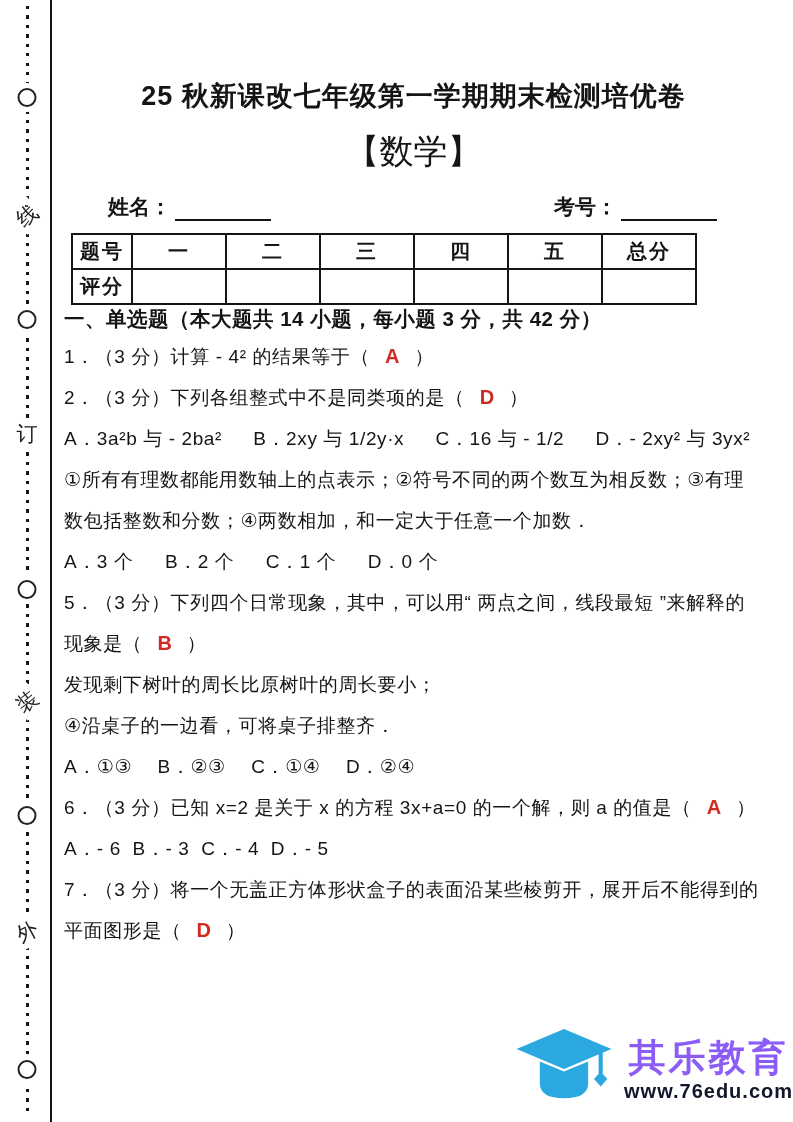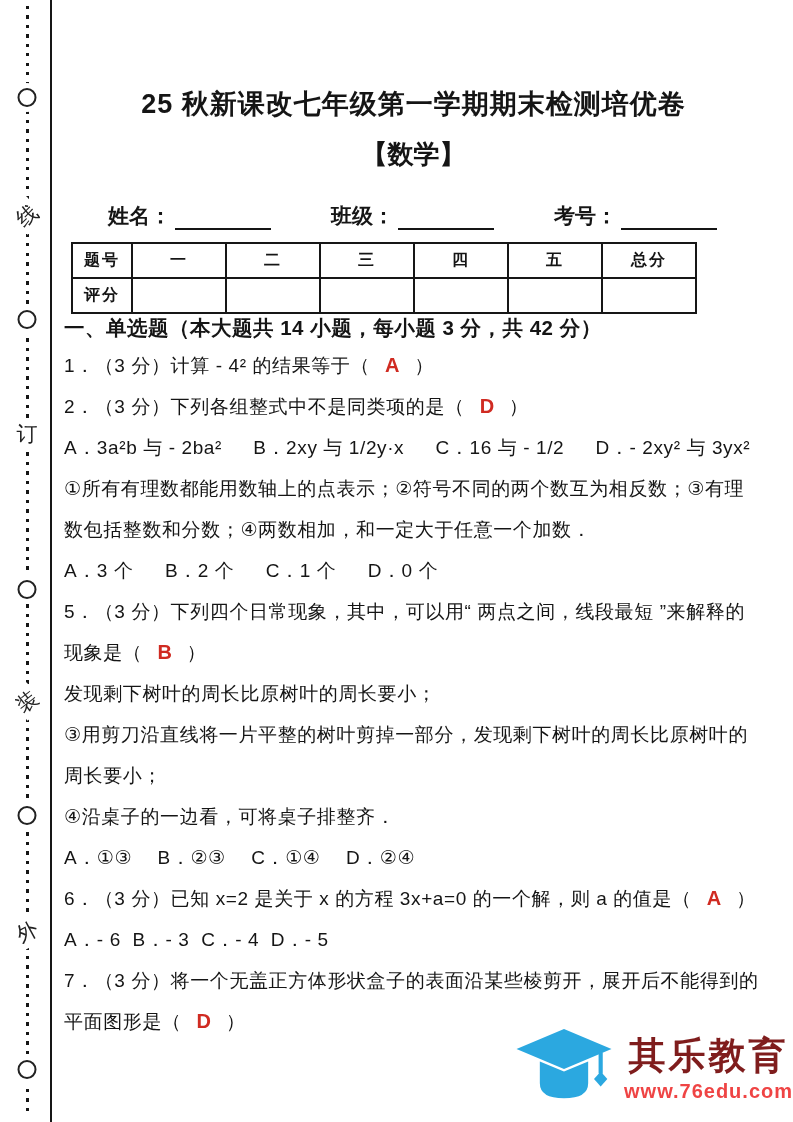--- a/index.html
+++ b/index.html
@@ -18,30 +18,30 @@
     position:absolute;left:27px;transform:translateX(-50%);
     width:15px;height:15px;border:2px solid #222;border-radius:50%;
     background:#fff;box-shadow:0 0 0 5px #fff;
   }
   .binding-char{
     position:absolute;left:27px;transform:translateX(-50%);
     font-size:21px;color:#222;background:#fff;padding:5px 1px;line-height:1;
   }
   .margin-rule{position:absolute;left:50px;top:0;height:1122px;border-left:2px solid #161616;}
   
-  .content{position:absolute;left:64px;top:12px;width:699px;}
+  .content{position:absolute;left:64px;top:4px;width:699px;}
   .page-title{margin-top:74px;text-align:center;font-size:27px;font-weight:bold;letter-spacing:1px;}
-  .subject-title{margin-top:15px;text-align:center;font-size:26px;font-weight:bold;}
-  .fields-row{margin-top:30px;display:flex;justify-content:space-between;padding:0 46px 0 44px;font-size:21px;font-weight:bold;}
+  .subject-title{margin-top:15px;text-align:center;font-size:34px;font-weight:normal;}
+  .fields-row{margin-top:18px;display:flex;justify-content:space-between;padding:0 46px 0 44px;font-size:21px;font-weight:bold;}
   .field{display:flex;align-items:flex-end;}
   .field-blank{display:inline-block;width:96px;border-bottom:2px solid #151515;height:22px;margin-left:4px;}
   table.score-table{margin:12px 0 0 7px;border-collapse:collapse;table-layout:fixed;width:626px;}
   table.score-table td{
     border:2px solid #161616;height:31px;text-align:center;vertical-align:middle;
-    font-size:16px;font-weight:bold;letter-spacing:2px;
+    font-size:20px;font-weight:bold;letter-spacing:2px;
   }
   td.col-first{width:56px;}
   .section-heading{font-size:20.5px;font-weight:bold;letter-spacing:0.5px;white-space:pre-wrap;}
   .questions{margin-top:3px;font-size:19px;line-height:41px;letter-spacing:0.6px;}
   .question{margin:0;}
   .q-para,.q-body-line,.q-options{white-space:pre-wrap;}
   .answer-letter{color:#d02b22;font-weight:bold;font-size:20px;margin:0 15px;letter-spacing:0;}
   
   .brand-logo{position:absolute;right:0px;bottom:6px;display:flex;align-items:center;gap:10px;}
   .brand-text{display:flex;flex-direction:column;align-items:center;}
@@ -67,24 +67,20 @@
 </div>
 <div class="margin-rule"></div>
 
 <div class="content">
   <div class="page-title">25 秋新课改七年级第一学期期末检测培优卷</div>
   <div class="subject-title">【数学】</div>
 
   <div class="fields-row">
     <div class="field">
       <span>姓名：</span>
-      <span class="field-blank"></span>
-    </div>
-    <div class="field">
-      <span>班级：</span>
       <span class="field-blank"></span>
     </div>
     <div class="field">
       <span>考号：</span>
       <span class="field-blank"></span>
     </div>
   </div>
 
   <table class="score-table">
     <tbody>
@@ -119,21 +115,20 @@
         <div class="q-para"><span class="q-stem">2．（3 分）下列各组整式中不是同类项的是（</span><span class="answer-letter">D</span><span class="q-close">）</span></div>
         <div class="q-options">A．3a²b 与 - 2ba²　  B．2xy 与 1/2y·x　  C．16 与 - 1/2　  D．- 2xy² 与 3yx²</div>
       </div>
       <div class="question">
         <div class="q-body-line">①所有有理数都能用数轴上的点表示；②符号不同的两个数互为相反数；③有理数包括整数和分数；④两数相加，和一定大于任意一个加数．</div>
         <div class="q-options">A．3 个　  B．2 个　  C．1 个　  D．0 个</div>
       </div>
       <div class="question">
         <div class="q-para"><span class="q-stem">5．（3 分）下列四个日常现象，其中，可以用“ 两点之间，线段最短 ”来解释的现象是（</span><span class="answer-letter">B</span><span class="q-close">）</span></div>
         <div class="q-body-line">发现剩下树叶的周长比原树叶的周长要小；</div>
-        <div class="q-body-line">③用剪刀沿直线将一片平整的树叶剪掉一部分，发现剩下树叶的周长比原树叶的周长要小；</div>
         <div class="q-body-line">④沿桌子的一边看，可将桌子排整齐．</div>
         <div class="q-options">A．①③　 B．②③　 C．①④　 D．②④</div>
       </div>
       <div class="question">
         <div class="q-para"><span class="q-stem">6．（3 分）已知 x=2 是关于 x 的方程 3x+a=0 的一个解，则 a 的值是（</span><span class="answer-letter">A</span><span class="q-close">）</span></div>
         <div class="q-options">A．- 6  B．- 3  C．- 4  D．- 5</div>
       </div>
       <div class="question">
         <div class="q-para"><span class="q-stem">7．（3 分）将一个无盖正方体形状盒子的表面沿某些棱剪开，展开后不能得到的平面图形是（</span><span class="answer-letter">D</span><span class="q-close">）</span></div>
       </div>
@@ -143,16 +138,16 @@
 <div class="brand-logo">
   <span>
     <svg width="100" height="86" viewBox="0 0 120 102" aria-hidden="true">
       <polygon points="60,3 117,27 60,51 3,27" fill="#2ba8e0"></polygon>
       <path d="M31,42 L31,68 Q31,86 60,86 Q89,86 89,68 L89,42 L60,54 Z" fill="#2ba8e0"></path>
       <rect x="101.5" y="30" width="5" height="28" rx="2.5" fill="#2ba8e0"></rect>
       <polygon points="104,54 112,63 104,72 96,63" fill="#2ba8e0"></polygon>
     </svg>
   </span>
   <span class="brand-text">
-    <span class="brand-name" style="color: #7f1d1d; font-family: Liberation Mono, monospace;">其乐教育</span>
-    <span class="brand-url" style="color: #ef4444;">www.76edu.com</span>
+    <span class="brand-name" style="color: #8b5cf6;">其乐教育</span>
+    <span class="brand-url" style="color: #0f172a;">www.76edu.com</span>
   </span>
 </div>
 
 </body></html>

